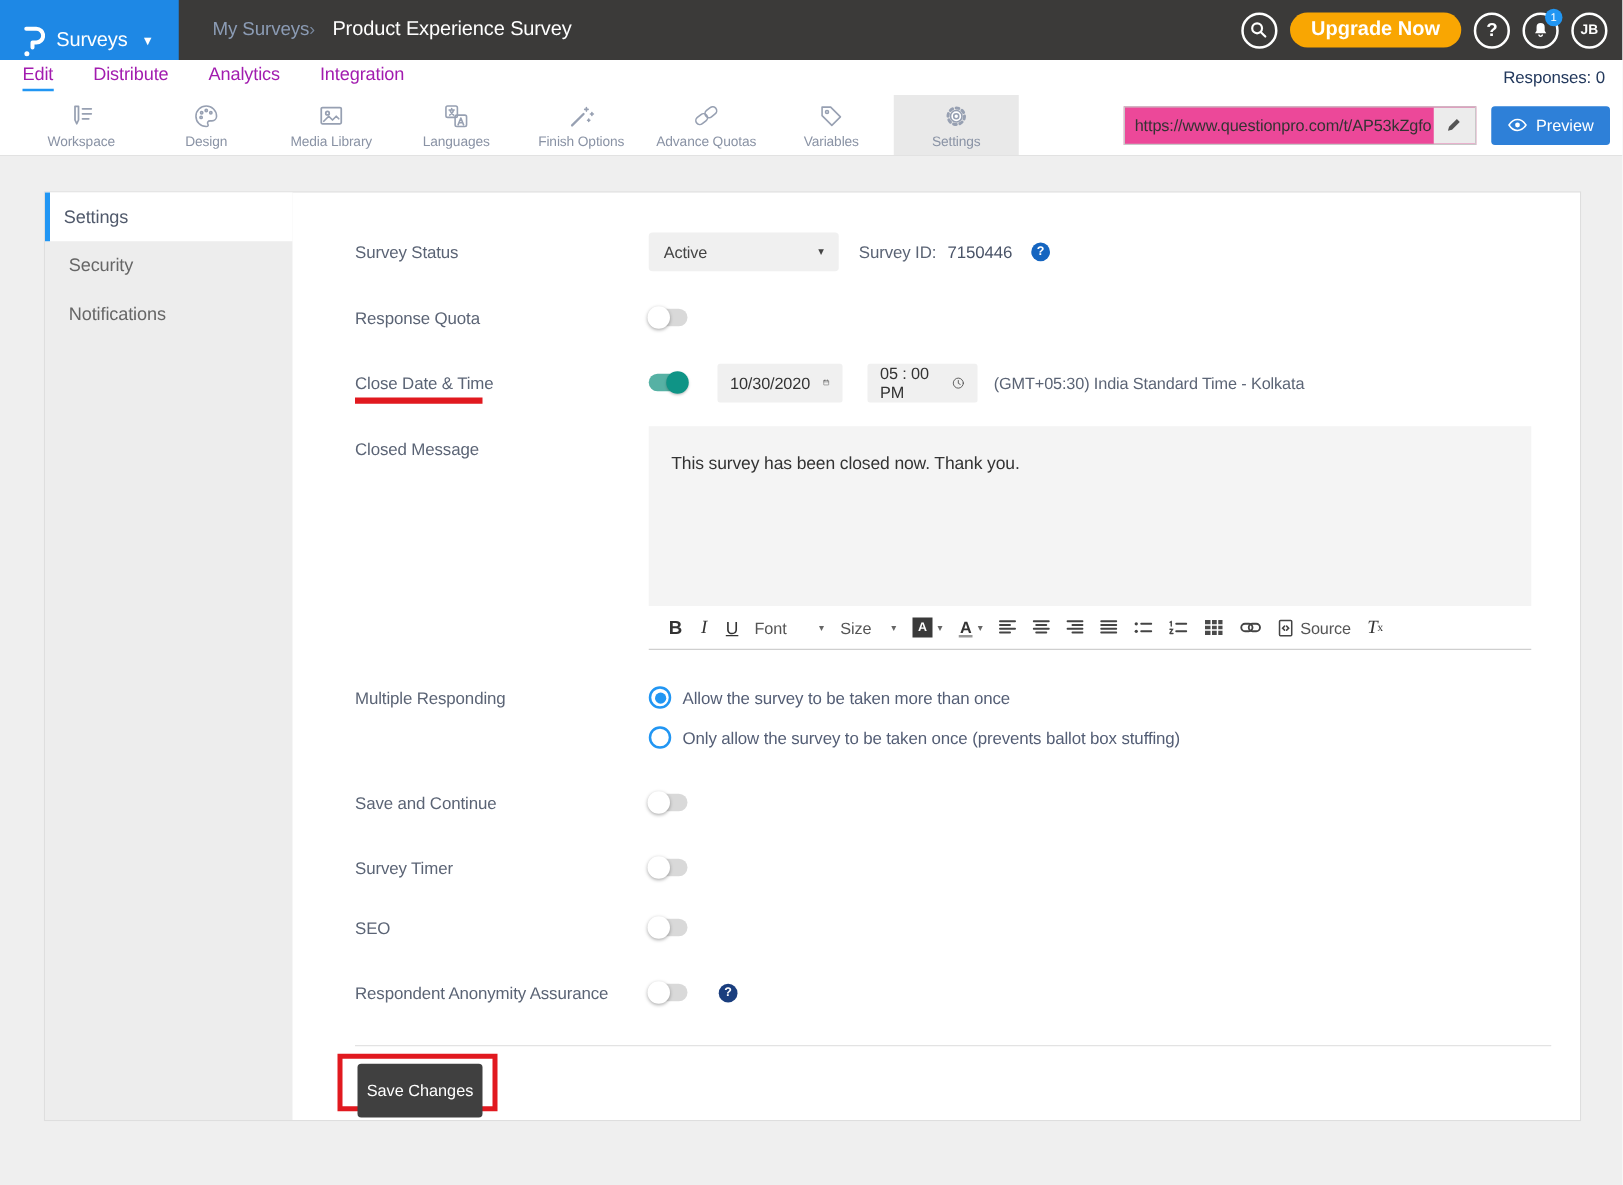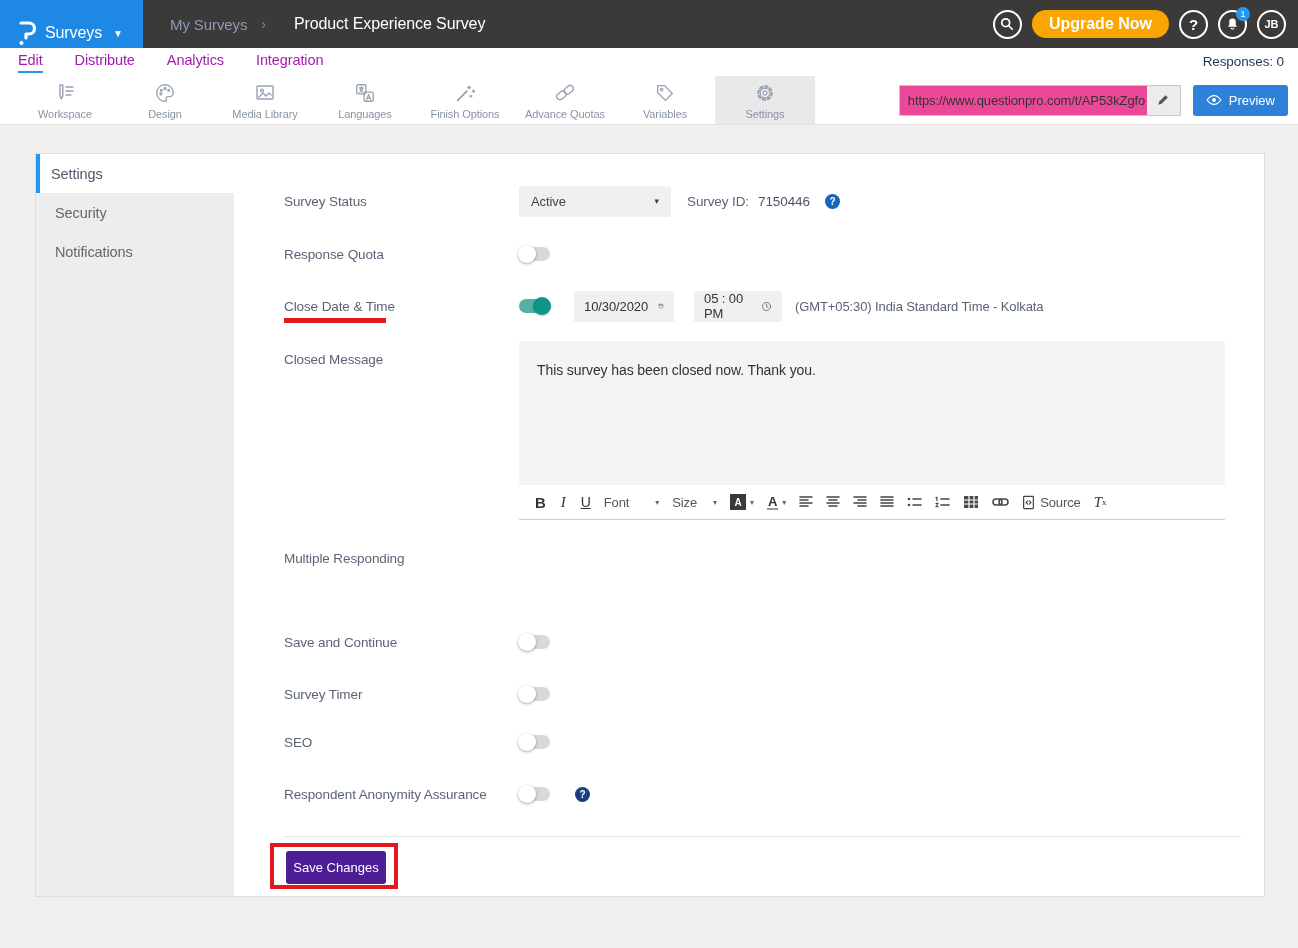--- a/index.html
+++ b/index.html
@@ -10,21 +10,21 @@
     color:#333;
     overflow:hidden;
     letter-spacing:-0.1px;
   }
   
   .top-header { height:48px; background:#3b3a39; display:flex; align-items:center; position:relative; }
   .logo-box { width:143px; height:48px; background:#1e88e5; display:flex; align-items:center; padding:18px 12px 0 16px; gap:9px; cursor:pointer; }
   .logo-glyph { width:20px; height:28px; flex:0 0 20px; }
   .product-name { color:#fff; font-size:16px; }
   .logo-caret { color:#fff; font-size:10px; margin-left:2px; }
-  .breadcrumb { display:flex; align-items:center; margin-left:27px; gap:14px; }
+  .breadcrumb { display:flex; align-items:flex-start; margin-left:27px; }
   .bc-parent { color:#8b9bb4; font-size:15px; cursor:pointer; }
   .bc-sep { color:#78879d; font-size:14px; }
   .bc-current { color:#ffffff; font-size:16px; margin-left:14px; }
   .header-right { margin-left:auto; display:flex; align-items:center; gap:10px; padding-right:12px; }
   .hdr-circle { width:29px; height:29px; border-radius:50%; border:2px solid #fff; background:transparent;
     display:flex; align-items:center; justify-content:center; color:#fff; cursor:pointer; position:relative; flex:0 0 auto; }
   .hdr-circle .qmark { font-size:15px; font-weight:bold; color:#fff; }
   .upgrade-btn { height:28px; padding:0 17px; border:none; border-radius:14px; background:#f9a602; color:#fff;
     font-size:16px; font-weight:bold; cursor:pointer; font-family:inherit; }
   .badge { position:absolute; top:-5px; right:-5px; min-width:14px; height:14px; border-radius:7px; background:#2196f3;
@@ -93,21 +93,21 @@
   .eb-tx sub { font-size:9px; font-style:normal; }
   .eb-src-label { font-size:13px; color:#555; margin-left:5px; }
   
   .radio-col { display:flex; flex-direction:column; gap:8px; }
   .radio-row { height:24px; display:flex; align-items:center; gap:9px; cursor:pointer; }
   .radio { width:18px; height:18px; border-radius:50%; border:2px solid #2196f3; background:#fff; display:flex; align-items:center; justify-content:center; flex:0 0 18px; }
   .radio.checked::after { content:""; width:9px; height:9px; border-radius:50%; background:#2196f3; }
   .radio-label { font-size:13.5px; color:#545e75; }
   .divider { position:absolute; left:248px; top:682px; width:957px; height:1px; background:#e3e3e3; }
   .red-rect { position:absolute; left:234px; top:689px; width:128px; height:46px; border:4px solid #e1191f; }
-  .save-btn { position:absolute; left:250px; top:697px; width:100px; height:33px; background:#4c1d95; color:#fff; border:none;
+  .save-btn { position:absolute; left:250px; top:697px; width:100px; height:43px; background:#404040; color:#fff; border:none;
     border-radius:3px; font-size:13px; cursor:pointer; font-family:inherit; }
 </style>
 </head>
 <body>
 
 <header class="top-header">
   <div class="logo-box">
     <svg class="logo-glyph" viewBox="0 0 20 28">
       <path d="M5 4 h8 a4 4 0 0 1 0 11 h-3 v4" stroke="#fff" stroke-width="3.2" fill="none" stroke-linecap="round" stroke-linejoin="round"></path>
       <circle cx="5.5" cy="24" r="2" fill="#fff"></circle>
@@ -377,20 +377,30 @@
         <span class="ebtn eb-tx">
           <span>T</span>
             <sub>x</sub>
         </span>
       </div>
     </div>
   </div>
 
   <div class="row" style="top:392px; align-items:flex-start;">
     <span class="flabel" style="padding-top:5px;">Multiple Responding</span>
+    <div class="radio-col">
+      <div class="radio-row">
+        <span class="radio checked"></span>
+        <span class="radio-label">Allow the survey to be taken more than once</span>
+      </div>
+      <div class="radio-row">
+        <span class="radio"></span>
+        <span class="radio-label">Only allow the survey to be taken once (prevents ballot box stuffing)</span>
+      </div>
+    </div>
   </div>
 
   <div class="row" style="top:472px; height:32px;">
     <span class="flabel">Save and Continue</span>
     <div class="toggle">
         <div class="knob"></div>
       </div>
   </div>
 
   <div class="row" style="top:524px; height:32px;">

